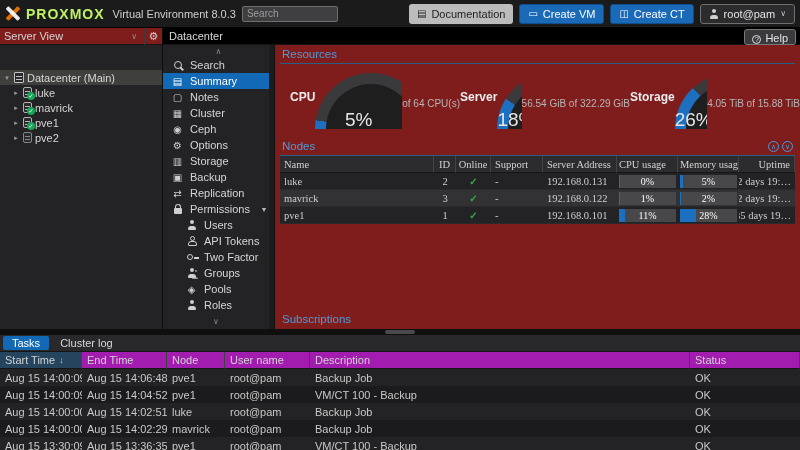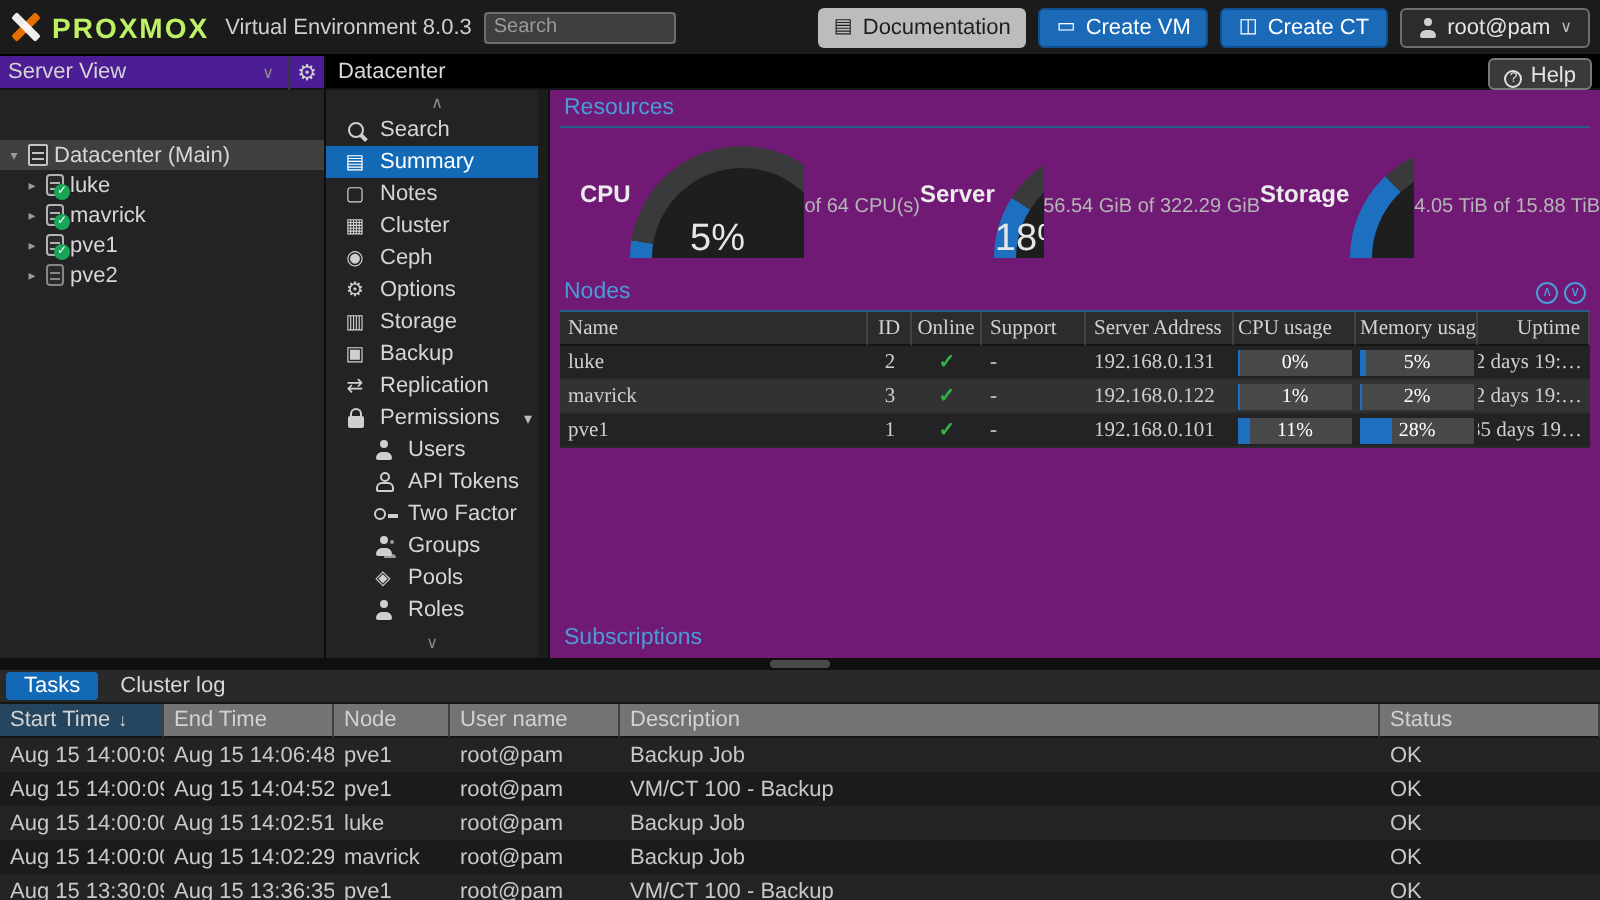--- a/index.html
+++ b/index.html
@@ -24,21 +24,21 @@
             font-size:11px; cursor:pointer; flex:none; }
   .tb-btn .glyph { font-size:10px; line-height:1; }
   .btn-doc { background:#bcbcbc; color:#1e1e1e; }
   .btn-blue { background:#1a6ab8; color:#fff; border:1px solid #0f4f8f; }
   .btn-user { background:#2c2c2f; color:#e4e4e4; border:1px solid #6f6f6f; }
   .caret { font-size:8px; color:#bdbdbd; }
 
   
   .tree-panel { position:absolute; top:28px; left:0; width:163px; height:301px; background:#232325;
                 border-right:1px solid #0e0e0f; }
-  .tree-header { height:17px; display:flex; align-items:center; background:#4c1d95; border-bottom:1px solid #161617; }
+  .tree-header { height:17px; display:flex; align-items:center; background:#7f1d1d; border-bottom:1px solid #161617; }
   .view-select { flex:1; height:17px; display:flex; align-items:center; padding:0 4px; color:#d4d4d4; cursor:pointer; }
   .view-select .caret { margin-left:auto; margin-right:3px; color:#8d8d8d; }
   .gear-btn { width:18px; height:17px; display:flex; align-items:center; justify-content:center;
               border-left:1px solid #3a3a3c; color:#d0d0d0; font-size:11px; cursor:pointer; }
   .tree { padding-top:1px; }
   .tree-row { height:15px; display:flex; align-items:center; gap:3px; padding-left:3px; cursor:pointer; white-space:nowrap; }
   .tree-row.sel { background:#3f3f3d;margin-top:24px; }
   .tree-row.child { padding-left:12px; }
   .tw { width:8px; font-size:7px; color:#9a9a9a; text-align:center; flex:none; }
   .i-rack { width:10px; height:11px; flex:none; border:1px solid #c2c2c2; border-radius:1px; background:
@@ -85,21 +85,21 @@
   .i-person { width:10px; height:10px; position:relative; }
   .i-person::before { content:""; position:absolute; top:0; left:3px; width:4px; height:4px; border-radius:50%; background:#cfcfcf; }
   .i-person::after { content:""; position:absolute; bottom:0; left:1px; width:8px; height:4px;
                      border-radius:3px 3px 1px 1px; background:#cfcfcf; }
   .i-person.outline::before { background:none; border:1px solid #cfcfcf; width:3px; height:3px; }
   .i-person.outline::after { background:none; border:1px solid #cfcfcf; height:3px; width:7px; }
   .i-group::before { box-shadow:4px 1px 0 -1px #9a9a9a; }
   .i-group::after { box-shadow:3px 2px 0 -1px #9a9a9a; }
 
   
-  .content { flex:1; background:#701a75; display:flex; flex-direction:column; padding:0 5px; min-width:0; }
+  .content { flex:1; background:#7f1d1d; display:flex; flex-direction:column; padding:0 5px; min-width:0; }
   .section-hd { flex:none; display:flex; align-items:center; color:#4b9bd7; font-size:11.5px;
                 padding:3px 2px 3px; border-bottom:1px solid #275e85; }
   .hd-tools { margin-left:auto; display:flex; gap:3px; }
   .circ { width:11px; height:11px; border:1px solid #4b9bd7; border-radius:50%; color:#4b9bd7;
           font-size:7px; line-height:9px; text-align:center; cursor:pointer; }
   .gauges-row { flex:none; display:flex; justify-content:space-around; padding:9px 10px 8px; }
   .gauge-block { width:170px; display:flex; flex-direction:row; align-items:center; }
   .g-label { font-weight:bold; font-size:12px; color:#ececec; margin-bottom:8px; }
   .gauge { position:relative; width:112px; height:56px; overflow:hidden; }
   .gauge .arc { position:absolute; top:0; left:0; width:112px; height:112px; border-radius:50%; }
@@ -133,21 +133,21 @@
   .splitter .handle { position:absolute; left:385px; top:1px; width:30px; height:4px; background:#4a4a4c; border-radius:2px; }
 
   
   .bottom { position:absolute; top:335px; left:0; width:800px; height:115px; background:#1e1e1f;
             display:flex; flex-direction:column; overflow:hidden; }
   .tabs-row { flex:none; height:17px; background:#29292b; display:flex; align-items:center; gap:2px;
               padding-left:3px; border-bottom:1px solid #151516; }
   .tab { padding:1px 9px; border-radius:2px; cursor:pointer; color:#d8d8d8; }
   .tab.sel { background:#1269b5; color:#fff; }
   .trow { display:flex; height:17px; flex:none; }
-  .trow.hd .tcell { background:#737373; border-right:1px solid #404042; border-bottom:1px solid #151516;
+  .trow.hd .tcell { background:#a21caf; border-right:1px solid #404042; border-bottom:1px solid #151516;
                     color:#d2d2d2; cursor:pointer; }
   .trow.hd .tcell.sorted { background:#25455e; }
   .tcell { display:flex; align-items:center; padding:0 5px; white-space:nowrap; overflow:hidden; color:#c8c8c8; }
   .trow.r-odd { background:#232325; }
   .trow.r-even { background:#1b1b1d; }
   .t-start { width:82px; }
   .t-end { width:85px; }
   .t-node { width:58px; }
   .t-user { width:85px; }
   .t-desc { flex:1; min-width:0; }
@@ -340,20 +340,21 @@
             <div class="gauge">
               <div class="arc" style="background: conic-gradient(from 270deg, rgb(29, 111, 192) 0deg, rgb(29, 111, 192) 32.4deg, rgb(58, 58, 60) 32.4deg, rgb(58, 58, 60) 180deg, transparent 180deg);"></div>
               <div class="g-pct">18%</div>
             </div>
             <span class="g-detail">56.54 GiB of 322.29 GiB</span>
           </div>
           <div class="gauge-block">
             <span class="g-label">Storage</span>
             <div class="gauge">
               <div class="arc" style="background: conic-gradient(from 270deg, rgb(29, 111, 192) 0deg, rgb(29, 111, 192) 46.8deg, rgb(58, 58, 60) 46.8deg, rgb(58, 58, 60) 180deg, transparent 180deg);"></div>
+              <div class="g-pct">26%</div>
             </div>
             <span class="g-detail">4.05 TiB of 15.88 TiB</span>
           </div>
         </div>
 
         <div class="section-hd">
           <span>Nodes</span>
           <span class="hd-tools">
             <span class="circ"><span>∧</span></span>
             <span class="circ"><span>∨</span></span>

